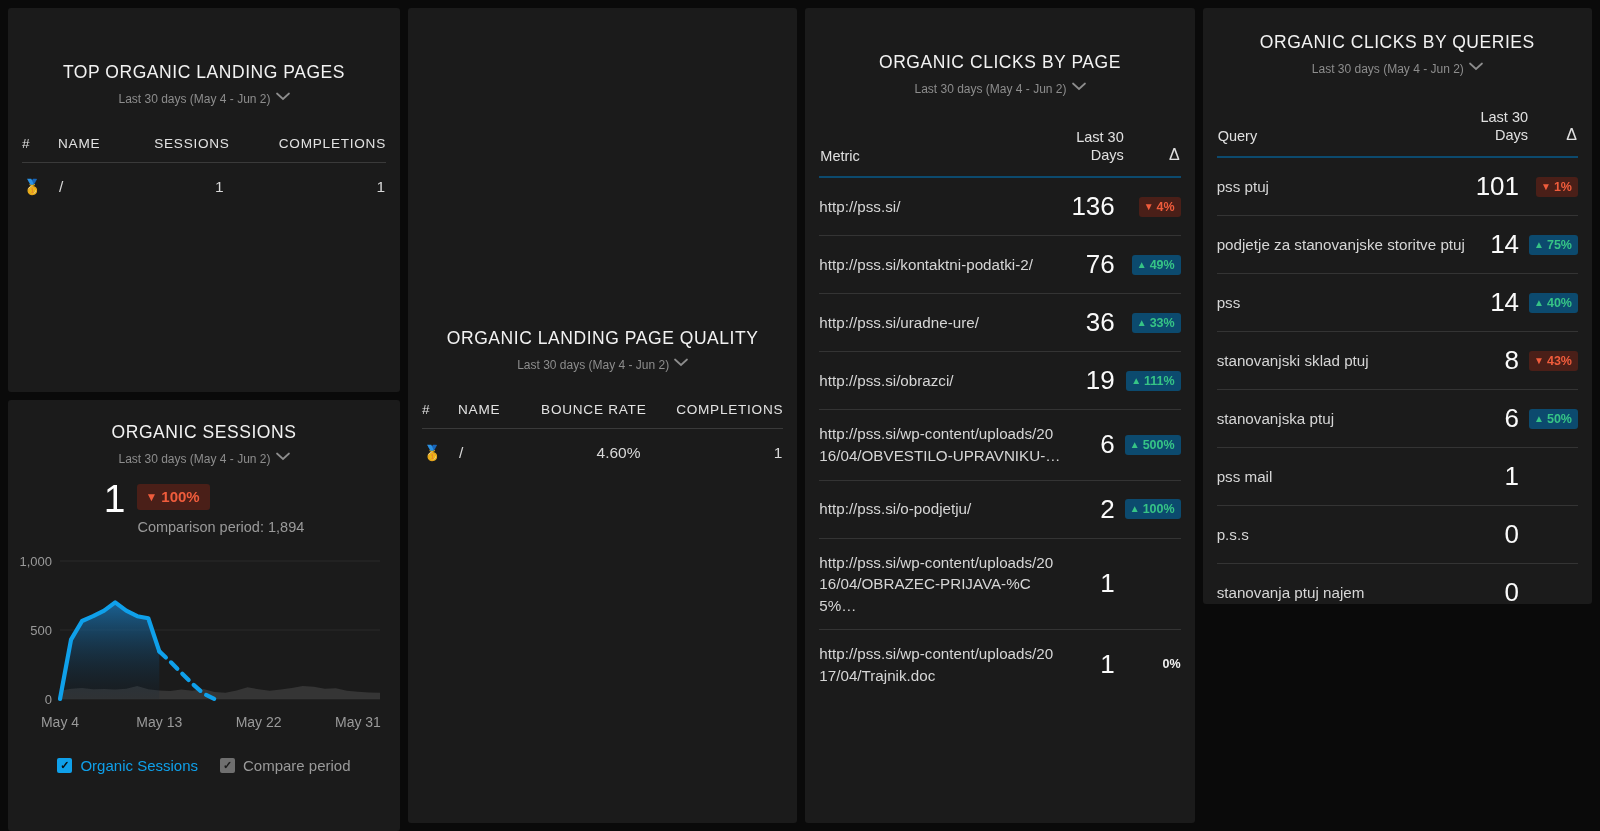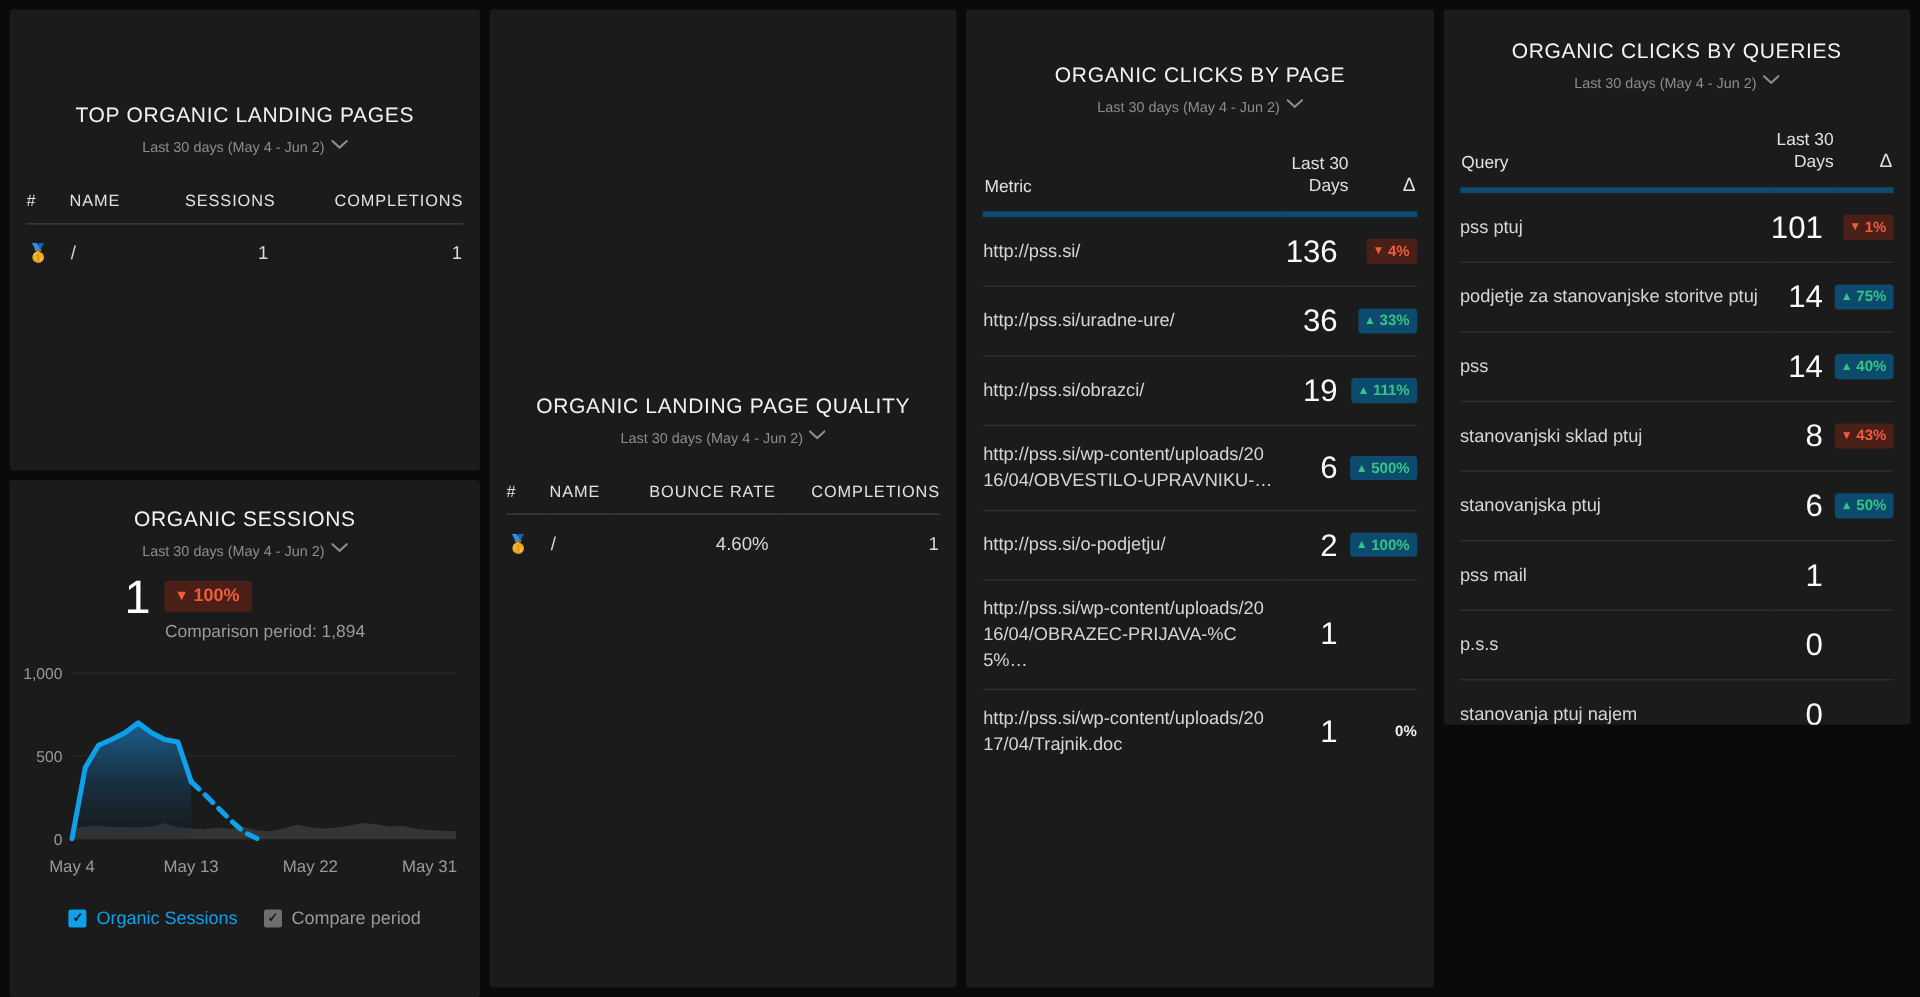--- a/index.html
+++ b/index.html
@@ -78,21 +78,21 @@
   .medal{font-size:15px;opacity:.92;letter-spacing:0;}
 
   
   .mt{width:100%;border-collapse:collapse;}
   .mt thead th{
     font-weight:400;
     font-size:14.5px;
     color:#e0e0e0;
     vertical-align:bottom;
     padding-bottom:12px;
-    border-bottom:5px solid #0c4a6e;
+    border-bottom:2px solid #0c4a6e;
   }
   .mt .h-label{text-align:left;}
   .mt .h-val{text-align:right;line-height:1.22;}
   .mt .h-delta{text-align:right;width:44px;font-size:16px;}
   .mt tbody td{
     border-bottom:1px solid #343434;
     padding:13px 0 13px 0;
     vertical-align:middle;
   }
   .mt tbody tr:last-child td{border-bottom:none;}
@@ -158,21 +158,21 @@
   .pad{padding:0 14px;}
 </style>
 </head>
 <body>
 
 <div class="dash">
 
   <div class="col col-1">
 
     <div class="card" style="height:400px;padding:0;">
-      <div style="padding-top:78px;" class="pad">
+      <div style="padding-top:54px;" class="pad">
         <div class="card-title">TOP ORGANIC LANDING PAGES</div>
         <div class="card-sub">
           <span>Last 30 days (May 4 - Jun 2)</span><span class="chev"><svg width="14" height="9" viewBox="0 0 14 9">
                 <path d="M1 1.5 L7 7 L13 1.5" stroke="#8d8d8d" stroke-width="1.7" fill="none" stroke-linecap="round"></path>
               </svg></span>
         </div>
         <table class="tbl" style="margin-top:30px;">
           <thead>
             <tr class="hdr-row">
               <th class="th-hash">#</th>
@@ -303,20 +303,25 @@
               <th class="h-delta">Δ</th>
             </tr>
           </thead>
           <tbody>
               <tr>
                 <td class="c-label">http://pss.si/</td>
                 <td class="c-val">136</td>
                 <td class="c-delta"><span class="badge down"><span class="arw">▼</span><span>4%</span></span></td>
               </tr>
               <tr>
+                <td class="c-label">http://pss.si/kontaktni-podatki-2/</td>
+                <td class="c-val">76</td>
+                <td class="c-delta"><span class="badge up"><span class="arw">▲</span><span>49%</span></span></td>
+              </tr>
+              <tr>
                 <td class="c-label">http://pss.si/uradne-ure/</td>
                 <td class="c-val">36</td>
                 <td class="c-delta"><span class="badge up"><span class="arw">▲</span><span>33%</span></span></td>
               </tr>
               <tr>
                 <td class="c-label">http://pss.si/obrazci/</td>
                 <td class="c-val">19</td>
                 <td class="c-delta"><span class="badge up"><span class="arw">▲</span><span>111%</span></span></td>
               </tr>
               <tr>

